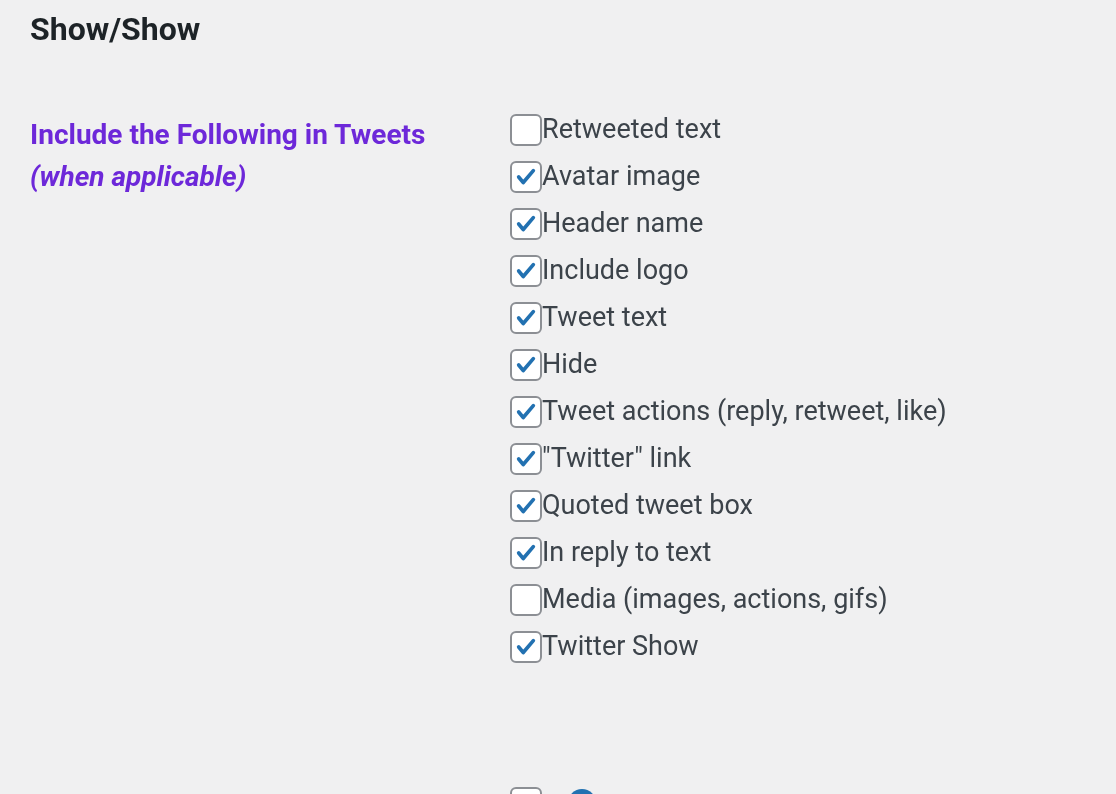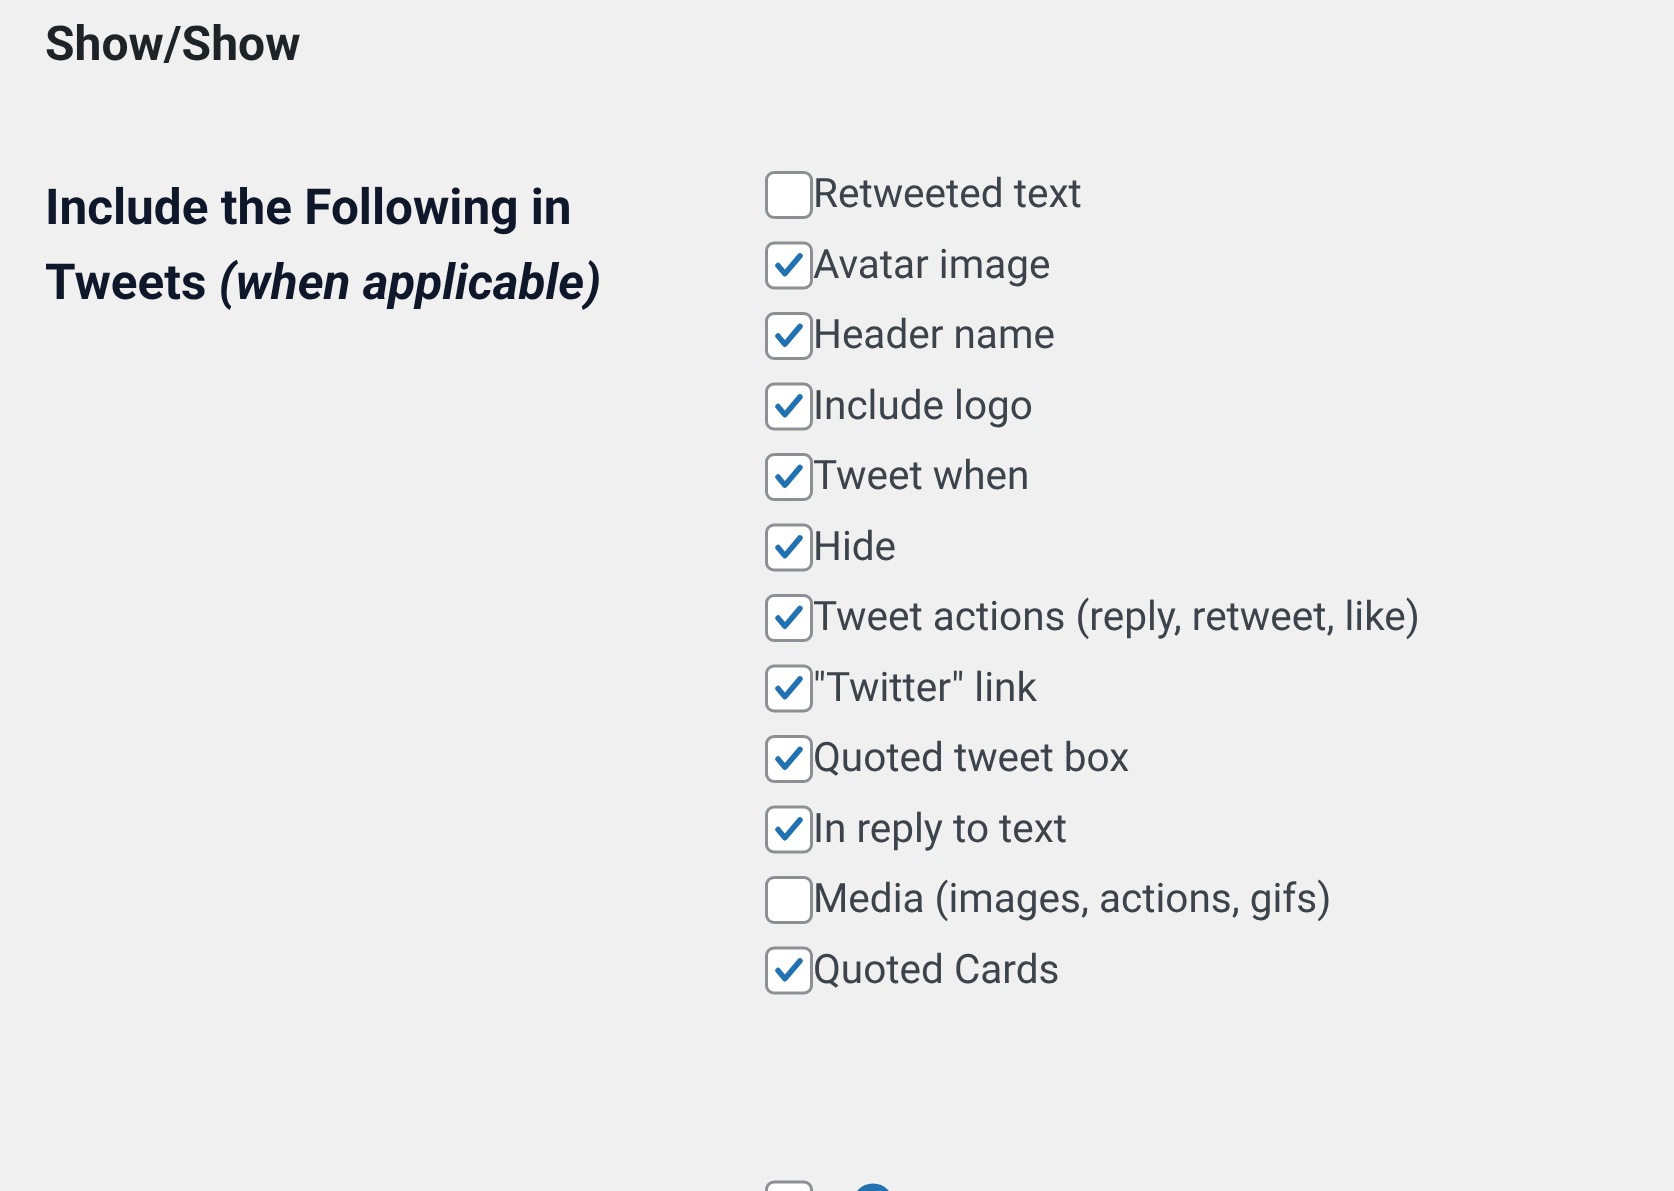--- a/index.html
+++ b/index.html
@@ -23,25 +23,25 @@
     .form-table {
       width: 100%;
       border-collapse: collapse;
     }
     .form-table tr {
       vertical-align: top;
     }
     .form-table th {
       text-align: left;
       font-weight: 700;
-      font-size: 33px;
+      font-size: 28px;
       line-height: 1.5;
       padding: 6px 20px 60px 0;
       width: 480px;
-      color: #0f172a;
+      color: #6d28d9;
     }
     .form-table th .th-subtext {
       font-style: italic;
       font-weight: 700;
     }
     .form-table td {
       padding: 0 0 60px 0;
       font-size: 27px;
       line-height: 1.6;
       color: #3c434a;
@@ -141,21 +141,21 @@
                 </svg>
               </span>
               <span class="checkbox-label">Include logo</span>
             </div>
             <div class="checkbox-row">
               <span class="cb" data-checked="true">
                 <svg viewBox="0 0 24 24">
                   <path fill="none" stroke="#2271b1" stroke-width="4" stroke-linecap="round" stroke-linejoin="round" d="M4 12 L9 18 L20 5"></path>
                 </svg>
               </span>
-              <span class="checkbox-label">Tweet when</span>
+              <span class="checkbox-label">Tweet text</span>
             </div>
             <div class="checkbox-row">
               <span class="cb" data-checked="true">
                 <svg viewBox="0 0 24 24">
                   <path fill="none" stroke="#2271b1" stroke-width="4" stroke-linecap="round" stroke-linejoin="round" d="M4 12 L9 18 L20 5"></path>
                 </svg>
               </span>
               <span class="checkbox-label">Hide</span>
             </div>
             <div class="checkbox-row">
@@ -193,21 +193,21 @@
             <div class="checkbox-row">
               <span class="cb" data-checked="false"></span>
               <span class="checkbox-label">Media (images, actions, gifs)</span>
             </div>
             <div class="checkbox-row">
               <span class="cb" data-checked="true">
                 <svg viewBox="0 0 24 24">
                   <path fill="none" stroke="#2271b1" stroke-width="4" stroke-linecap="round" stroke-linejoin="round" d="M4 12 L9 18 L20 5"></path>
                 </svg>
               </span>
-              <span class="checkbox-label">Quoted Cards</span>
+              <span class="checkbox-label">Twitter Show</span>
             </div>
           </div>
       </td>
     </tr>
     <tr class="row-show-header">
       <th>
         <span>Show Header</span>
       </th>
       <td>
         <div class="header-row">

